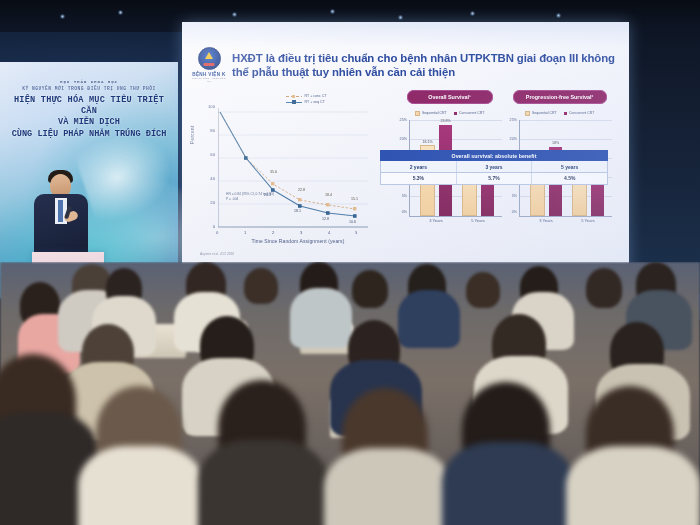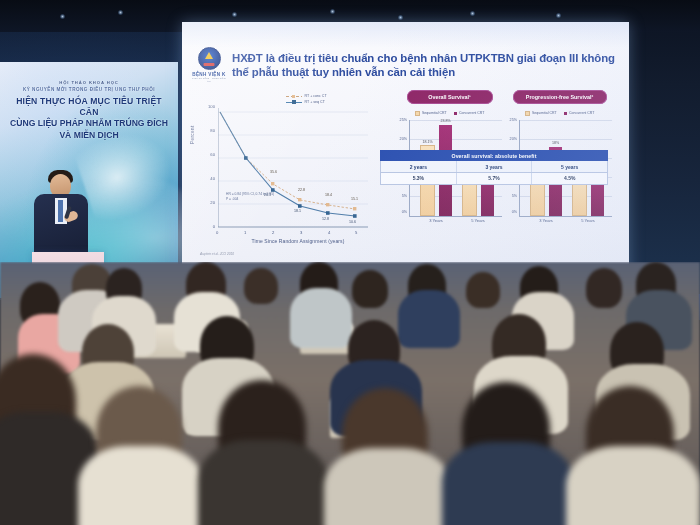--- a/index.html
+++ b/index.html
@@ -28,20 +28,21 @@
     opacity:.85;
   }
 
   
   .led-left{
     position:absolute;left:0;top:62px;width:178px;height:236px;
     background:
       radial-gradient(ellipse at 70% 70%, rgba(58,168,200,.55) 0%, rgba(20,60,110,0) 58%),
       radial-gradient(ellipse at 30% 20%, rgba(200,220,250,.30) 0%, rgba(20,50,100,0) 55%),
       linear-gradient(160deg,#e9eef8 0%,#cfe0f2 22%,#8fc4dd 48%,#3f8fc0 75%,#1d4e86 100%);
+    font-family: Liberation Mono, monospace;
   }
   .led-left .wave{
     position:absolute;left:-10px;bottom:-22px;width:220px;height:150px;
     background:
       radial-gradient(ellipse at 40% 60%, rgba(90,220,215,.55) 0%, rgba(40,120,180,0) 60%),
       radial-gradient(ellipse at 75% 45%, rgba(255,255,255,.45) 0%, rgba(255,255,255,0) 55%);
     border-radius:50% 50% 40% 60%;
     filter:blur(2px);
   }
   .led-left .leaf{
@@ -265,22 +266,22 @@
     <div class="truss-light" style="left:556px;top:13px"></div>
   </div>
 
   <div class="led-left">
     <div class="wave"></div>
     <div class="leaf"></div>
     <div class="led-text">
       <div class="l1">HỘI THẢO KHOA HỌC</div>
       <div class="l2">KỶ NGUYÊN MỚI TRONG ĐIỀU TRỊ UNG THƯ PHỔI</div>
       <div class="l3">HIỆN THỰC HÓA MỤC TIÊU TRIỆT CĂN</div>
+      <div class="l4">VÀ MIỄN DỊCH</div>
       <div class="l4">CÙNG LIỆU PHÁP NHẮM TRÚNG ĐÍCH</div>
-      <div class="l4">VÀ MIỄN DỊCH</div>
     </div>
   </div>
 
   <div class="screen">
     <div class="scr-glare"></div>
 
     <div class="slide-head">
       <div class="hosp-logo">
         <div class="hosp-shield"></div>
         <div class="hosp-name">BỆNH VIỆN K</div>

